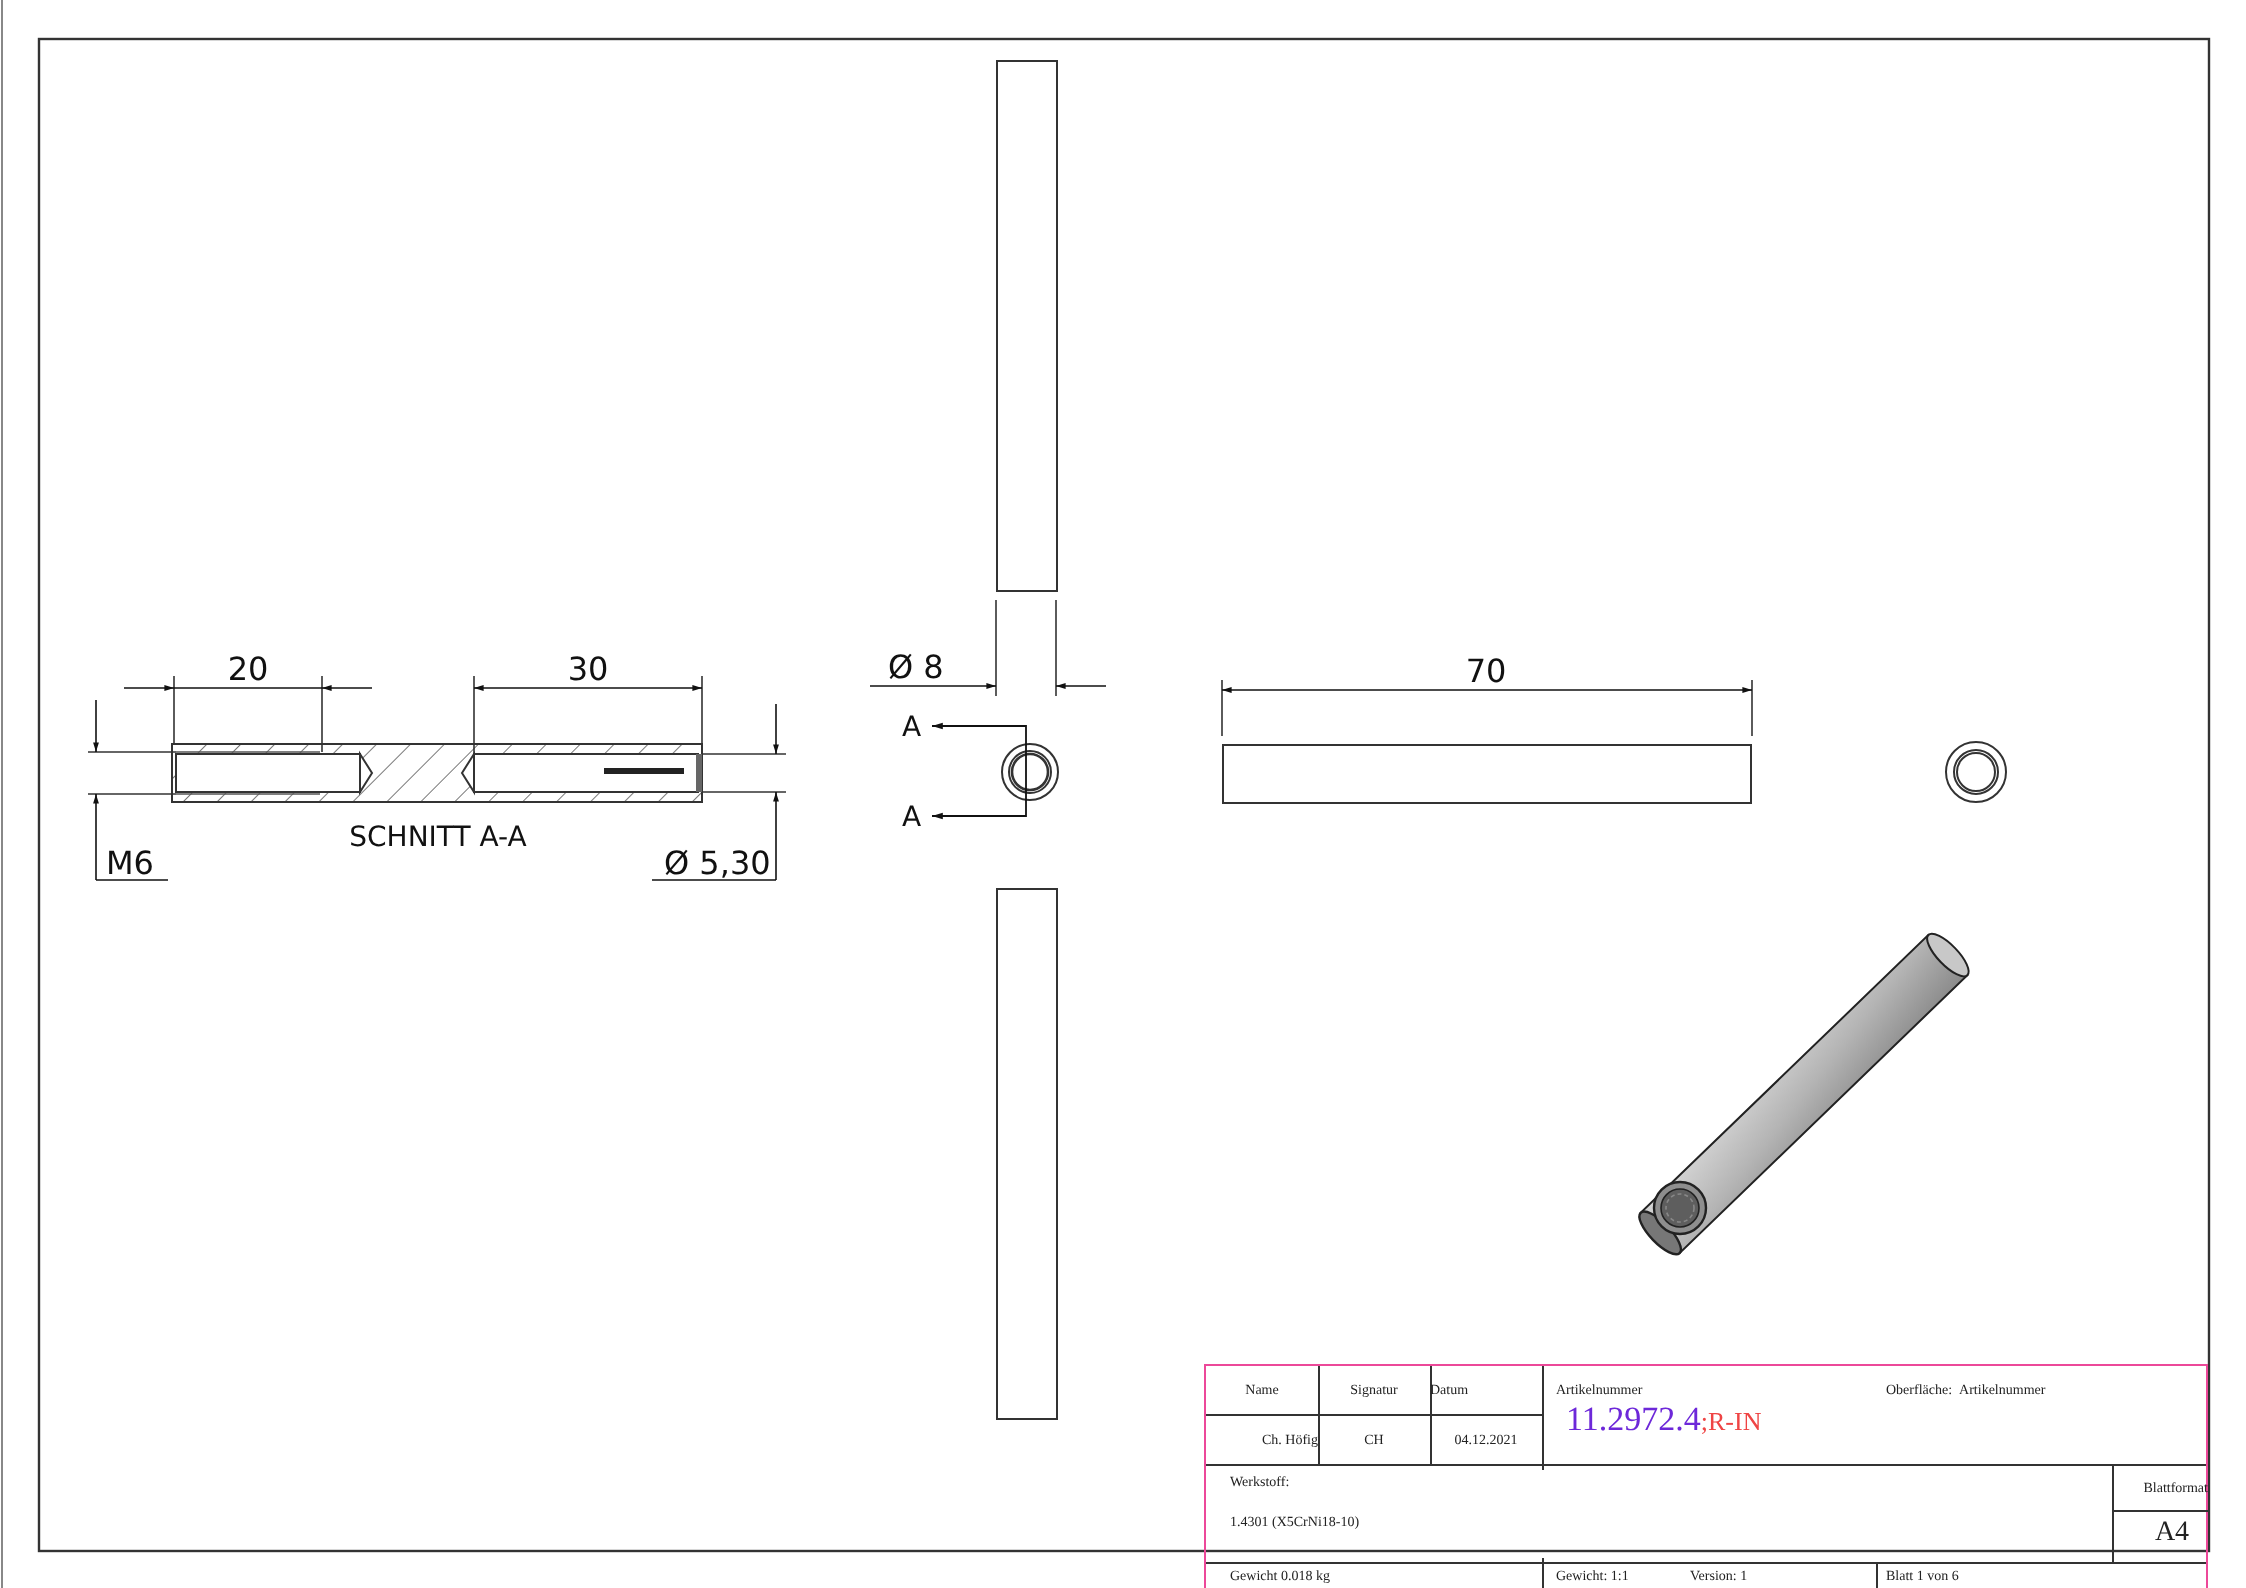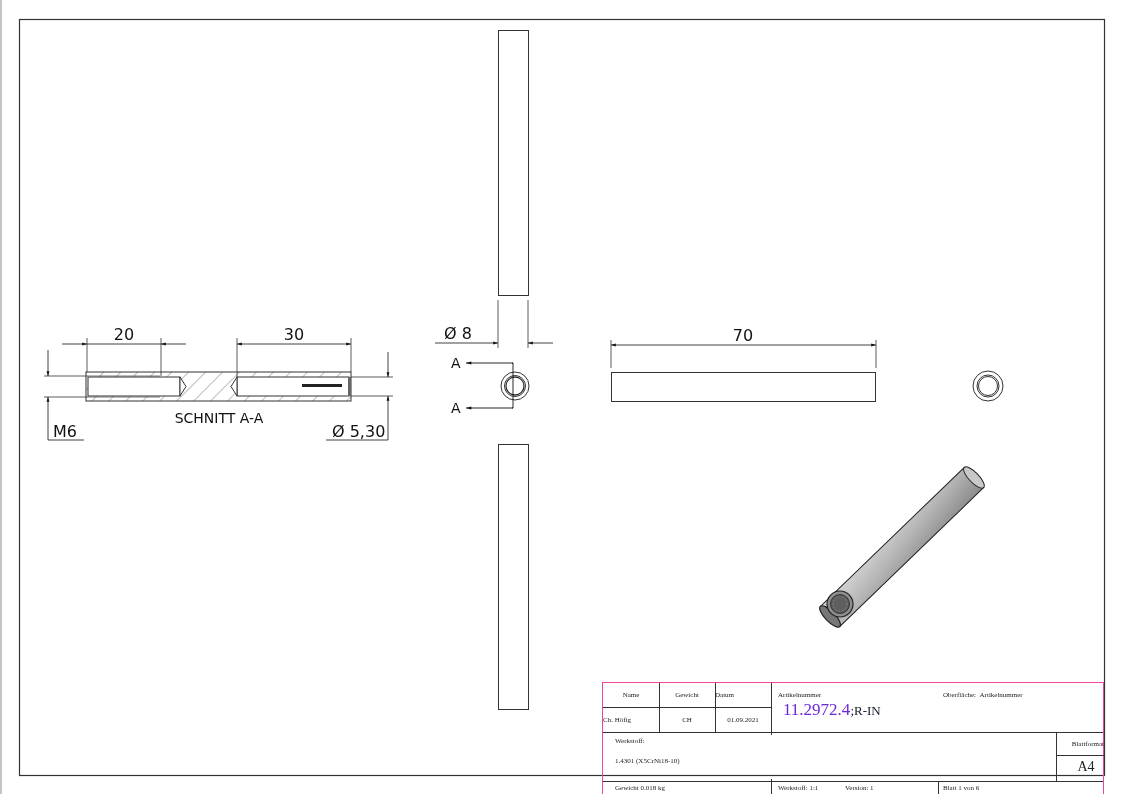--- a/index.html
+++ b/index.html
@@ -3,21 +3,21 @@
 <meta charset="utf-8">
 <style>
   html, body { margin: 0; padding: 0; background: #ffffff; }
   body { width: 1123px; height: 794px; position: relative; overflow: hidden; font-family: "DejaVu Sans", sans-serif; }
   svg { position: absolute; left: 0; top: 0; }
   .dim { font-family: "DejaVu Sans", sans-serif; font-size: 16px; fill: #111; }
   .lbl { font-family: "DejaVu Sans", sans-serif; font-size: 14px; fill: #111; }
   .tb { position: absolute; left: 602px; top: 682px; width: 502px; height: 113px; border: 1px solid #ec4899; box-sizing: border-box; font-family: Liberation Serif, serif; color: #222; }
   .tb .cell { position: absolute; box-sizing: border-box; font-size: 7px; }
   .big { font-size: 17px; color: #6d28d9; }
-  .suffix { font-size: 13px; color: #0f172a; }
+  .suffix { font-size: 13px; color: #ef4444; }
 </style>
 </head>
 <body>
 
 <svg width="1123" height="794" viewBox="0 0 1123 794">
   <defs>
     <pattern id="hatch" patternUnits="userSpaceOnUse" width="12" height="12" patternTransform="rotate(45)">
       <line x1="0" y1="0" x2="0" y2="12" stroke="#555" stroke-width="0.8"></line>
     </pattern>
     <marker id="arr" viewBox="0 0 10 10" refX="10" refY="5" markerWidth="9" markerHeight="6" orient="auto-start-reverse">
@@ -129,36 +129,36 @@
   <div style="position:absolute;left:0;top:98px;width:500px;height:1px;background:#333"></div>
   <div style="position:absolute;left:56px;top:0;width:1px;height:49px;background:#333"></div>
   <div style="position:absolute;left:112px;top:0;width:1px;height:49px;background:#333"></div>
   <div style="position:absolute;left:168px;top:0;width:1px;height:52px;background:#333"></div>
   <div style="position:absolute;left:168px;top:96px;width:1px;height:17px;background:#333"></div>
   <div style="position:absolute;left:335px;top:98px;width:1px;height:15px;background:#333"></div>
   <div style="position:absolute;left:453px;top:49px;width:1px;height:49px;background:#333"></div>
   <div style="position:absolute;left:453px;top:72px;width:48px;height:1px;background:#333"></div>
 
   <div class="cell" style="left:0;top:8px;width:56px;text-align:center">Name</div>
-  <div class="cell" style="left:56px;top:8px;width:56px;text-align:center">Gewicht</div>
+  <div class="cell" style="left:56px;top:8px;width:56px;text-align:center">Signatur</div>
   <div class="cell" style="left:112px;top:8px;width:56px;text-align:left">Datum</div>
-  <div class="cell" style="left:0;top:33px;width:56px;text-align:left">Ch. Höfig</div>
+  <div class="cell" style="left:0;top:33px;width:56px;text-align:right">Ch. Höfig</div>
   <div class="cell" style="left:56px;top:33px;width:56px;text-align:center">CH</div>
-  <div class="cell" style="left:112px;top:33px;width:56px;text-align:center">01.09.2021</div>
+  <div class="cell" style="left:112px;top:33px;width:56px;text-align:center">04.12.2021</div>
 
   <div class="cell" style="left:175px;top:8px">Artikelnummer</div>
   <div class="cell" style="left:180px;top:17px;white-space:nowrap">
     <span class="big">11.2972.4</span><span class="suffix">;R-IN</span>
   </div>
   <div class="cell" style="left:340px;top:8px;white-space:nowrap">
     <span>Oberfläche:</span>&nbsp;&nbsp;<span>Artikelnummer</span>
   </div>
 
   <div class="cell" style="left:12px;top:54px">Werkstoff:</div>
   <div class="cell" style="left:12px;top:74px">1.4301 (X5CrNi18-10)</div>
   <div class="cell" style="left:453px;top:57px;width:48px;text-align:right">Blattformat</div>
   <div class="cell" style="left:453px;top:76px;width:60px;text-align:center;font-size:14px">A4</div>
 
   <div class="cell" style="left:12px;top:101px">Gewicht 0.018 kg</div>
-  <div class="cell" style="left:175px;top:101px">Werkstoff: 1:1</div>
+  <div class="cell" style="left:175px;top:101px">Gewicht: 1:1</div>
   <div class="cell" style="left:242px;top:101px">Version: 1</div>
   <div class="cell" style="left:340px;top:101px">Blatt 1 von 6</div>
 </div>
 
 </body></html>

